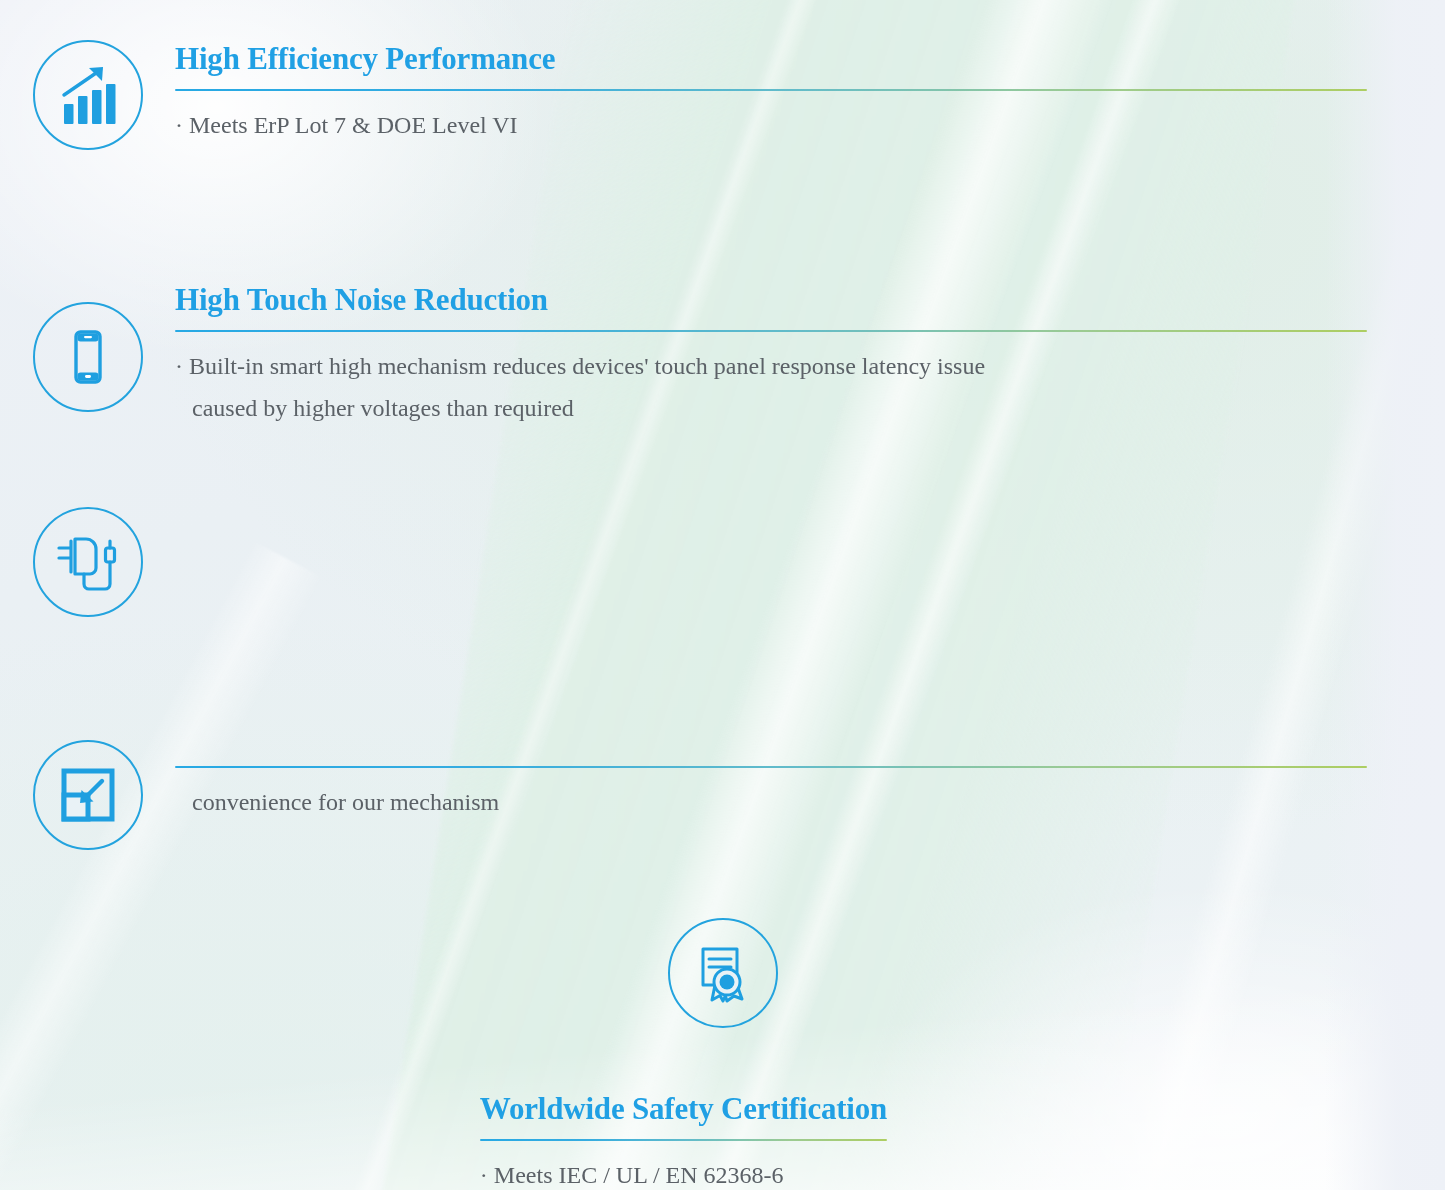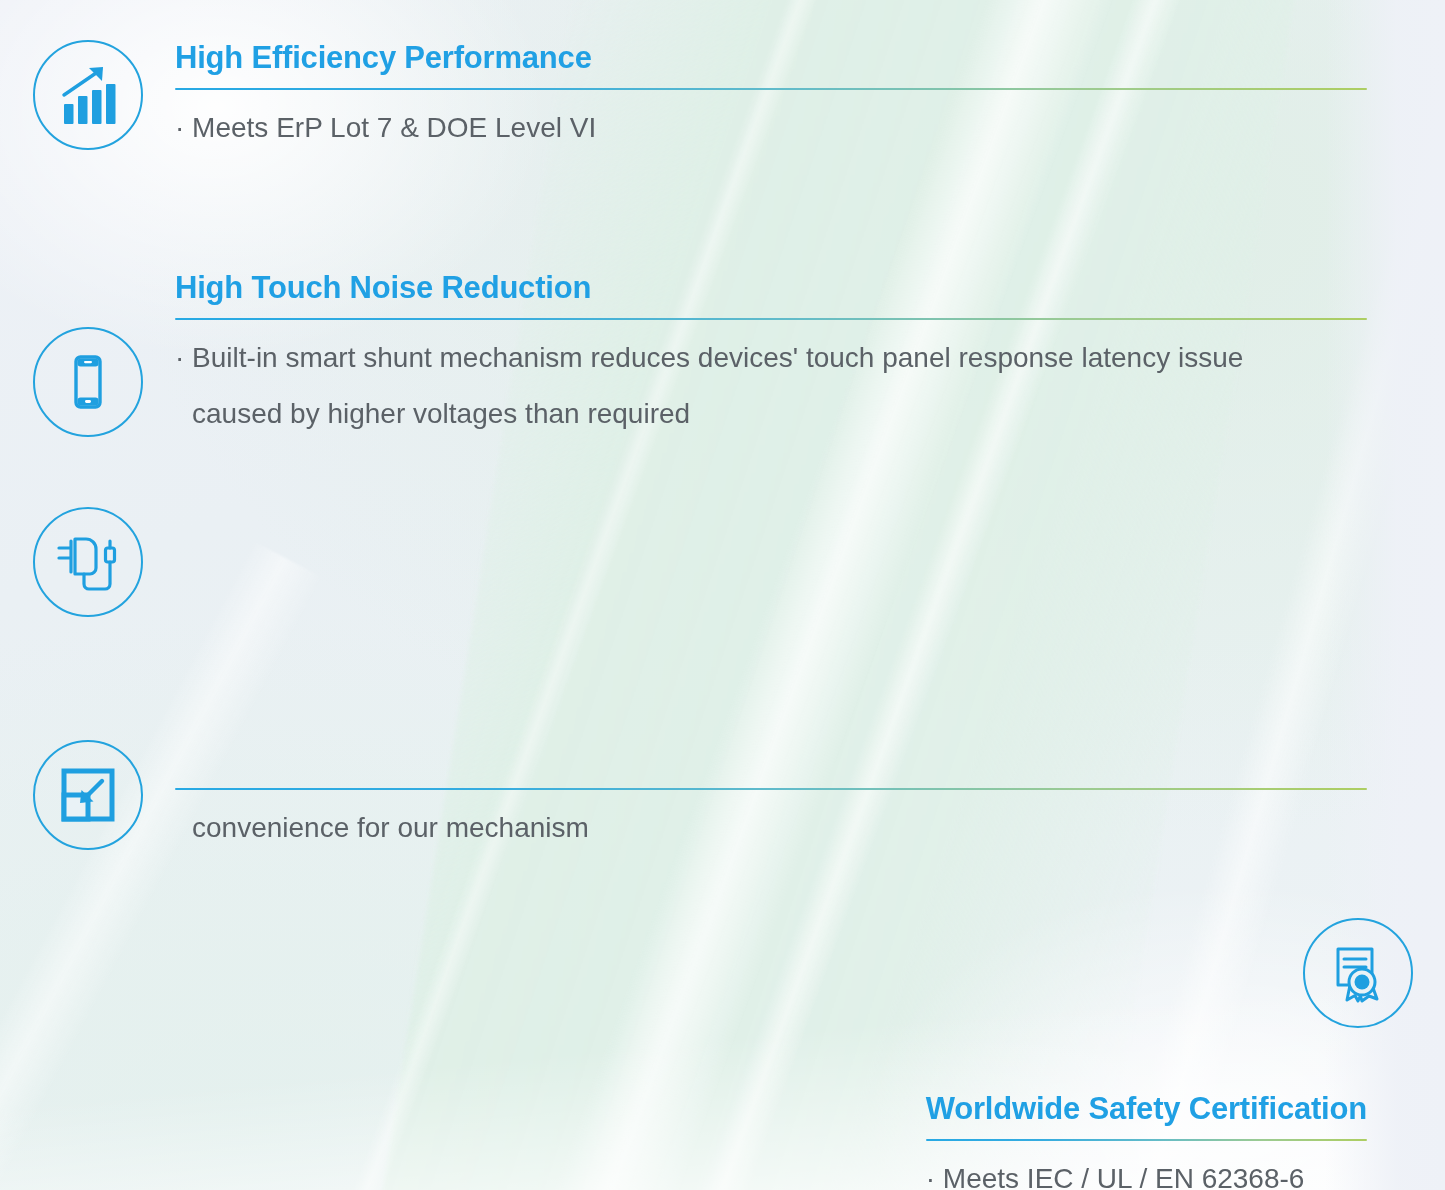--- a/index.html
+++ b/index.html
@@ -54,21 +54,22 @@
     background:linear-gradient(90deg,rgba(238,241,247,0) 0%,rgba(238,241,247,0.95) 60%,#eef1f7 100%);
   }
 
   
   #features{position:absolute;inset:0;z-index:2;}
 
   .feature{
     position:absolute;
     left:0;right:0;
     display:flex;
-    align-items:flex-end;
+    align-items:center;
+    font-family:Liberation Serif, serif;
   }
   .icon-wrap{
     width:175px;
     flex:0 0 175px;
     display:flex;justify-content:center;
     padding-top:2px;
   }
   .icon-circle{
     width:110px;height:110px;border-radius:50%;
     border:2.4px solid #23a3de;
@@ -88,27 +89,27 @@
     white-space:nowrap;
   }
   .f-rule{
     height:2px;
     width:100%;
     background:linear-gradient(90deg,#27a9e4 0%,#35ace0 26%,#63bcc9 52%,#9ccb92 76%,#a9cd6d 94%,#adce62 100%);
     margin-bottom:16px;
     border-radius:1px;
   }
   .f-line{
-    font-size:28px;
+    font-size:24px;
     color:#5b6167;
     line-height:1.58;
     margin:0;
     white-space:pre-wrap;
   }
-  .f-line + .f-line{margin-top:12px;}
+  .f-line + .f-line{margin-top:4px;}
   .cont{display:block;padding-left:17px;}
 </style>
 </head>
 <body>
 
 <div id="bg">
   <div class="bg-base"></div>
   <div class="tint-green"></div>
   <div class="streak s1"></div>
   <div class="streak s2"></div>
@@ -139,36 +140,36 @@
         </svg>
       </div>
     </div>
     <div class="body">
       <div class="f-title">High Efficiency Performance</div>
       <div class="f-rule"></div>
       <p class="f-line">· Meets ErP Lot 7 &amp; DOE Level VI</p>
     </div>
   </div>
 
-  <div class="feature" style="top:272px;">
+  <div class="feature" style="top:284px;">
     <div class="icon-wrap">
       <div class="icon-circle">
         <svg width="66" height="66" viewBox="0 0 66 66">
           <rect x="21" y="8" width="24" height="50" rx="4.5" fill="none" stroke="#1f9fe0" stroke-width="3.4"></rect>
           <rect x="22.5" y="9.5" width="21" height="8" rx="3" fill="#1f9fe0"></rect>
           <rect x="22.5" y="48.5" width="21" height="8" rx="3" fill="#1f9fe0"></rect>
           <rect x="29" y="12" width="8" height="2.2" rx="1.1" fill="#ffffff"></rect>
           <rect x="30" y="51" width="6" height="3" rx="1.4" fill="#ffffff"></rect>
         </svg>
       </div>
     </div>
     <div class="body">
       <div class="f-title">High Touch Noise Reduction</div>
       <div class="f-rule"></div>
-      <p class="f-line">· Built-in smart shunt mechanism reduces devices' touch panel response latency issue</p>
+      <p class="f-line">· Built-in smart high mechanism reduces devices' touch panel response latency issue</p>
       <p class="f-line cont">caused by higher voltages than required</p>
     </div>
   </div>
 
   <div class="feature" style="top:505px;">
     <div class="icon-wrap">
       <div class="icon-circle">
         <svg width="72" height="68" viewBox="0 0 72 68">
           <g stroke="#1f9fe0" stroke-width="3.2" fill="none" stroke-linecap="round" stroke-linejoin="round">
             <path d="M23 11 H34 a10 10 0 0 1 10 10 V40 a6 6 0 0 1 -6 6 H23 Z"></path>

